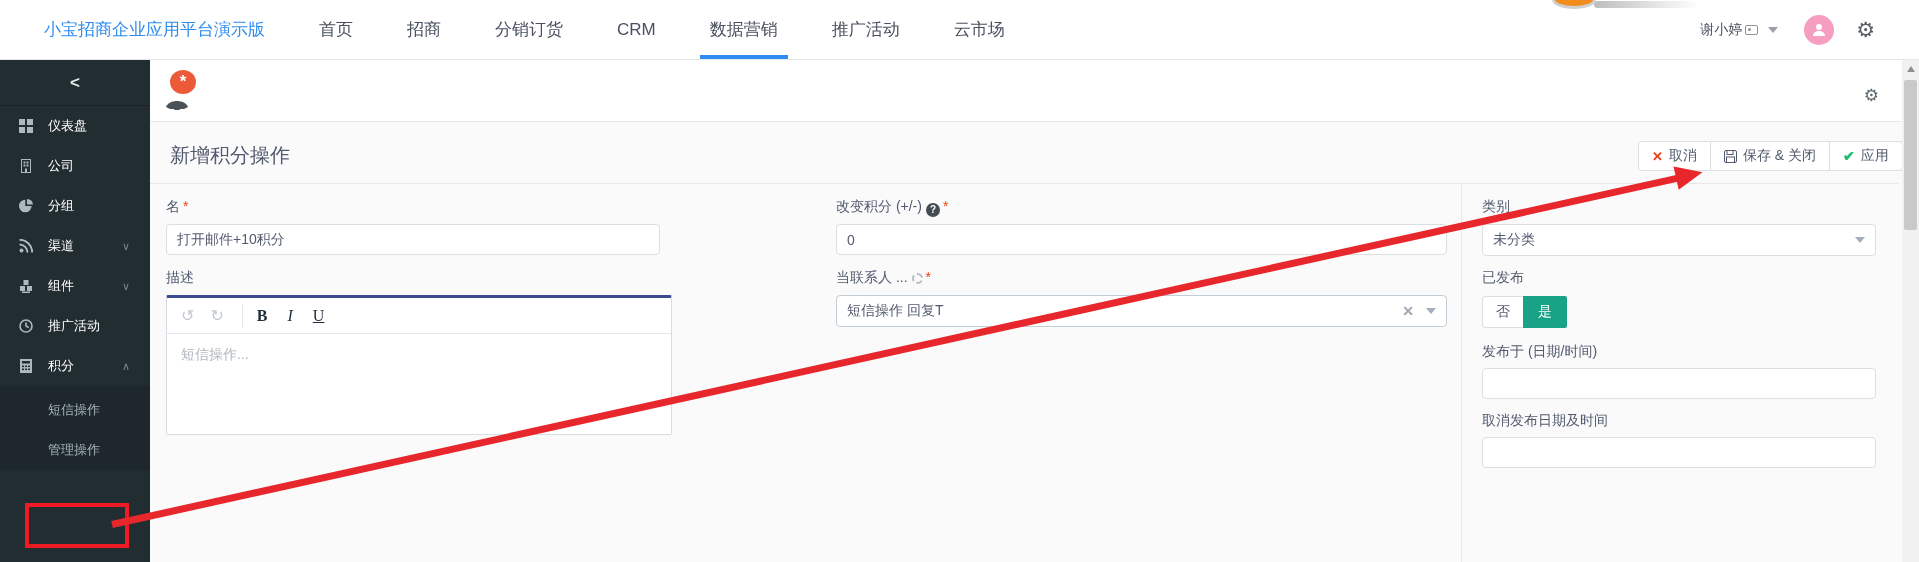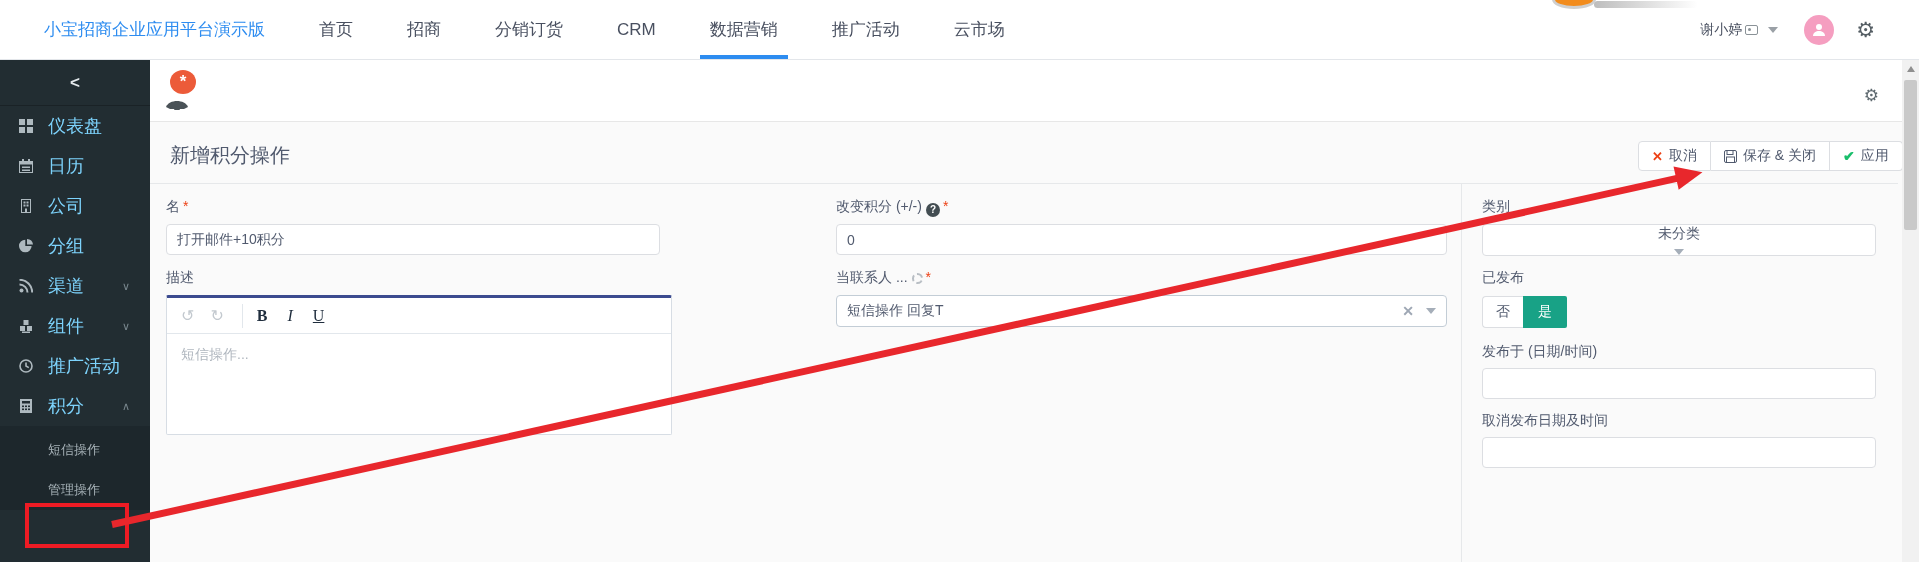--- a/index.html
+++ b/index.html
@@ -34,21 +34,21 @@
   .top-swoosh { position:absolute; left:1594px; top:1px; width:104px; height:7px; border-radius:4px;
               background:linear-gradient(90deg,#bdbdbd,rgba(189,189,189,0)); z-index:6; }
 
   
   .sidebar { position:absolute; left:0; top:60px; width:150px; height:502px; background:#222d32; z-index:4; }
   .collapse-row { height:46px; display:flex; align-items:center; justify-content:center;
                   border-bottom:1px solid #1a2226; color:#e4e9ec; font-size:17px; font-weight:bold; cursor:pointer; }
   .side-item { height:40px; display:flex; align-items:center; padding-left:18px; cursor:pointer; }
   .side-item .icon { width:16px; height:16px; margin-right:14px; display:flex; align-items:center; justify-content:center; }
   .side-item .icon svg { display:block; }
-  .side-label { color:#7dd3fc; font-size:18px; flex:1; }
+  .side-label { color:#ffffff; font-size:13px; flex:1; }
   .side-chev { color:#79878e; font-size:11px; margin-right:20px; }
   .submenu { background:#1d272c; padding-top:4px; }
   .sub-item { height:40px; display:flex; align-items:center; padding-left:48px; color:#a7b2b8; font-size:13px; cursor:pointer; }
 
   
   .main { position:absolute; left:150px; top:60px; width:1769px; height:502px; background:#fafafa; }
   .strip { position:absolute; left:0; top:0; width:1769px; height:62px; background:#fff; border-bottom:1px solid #e7e7e7; }
   .module-icon { position:absolute; left:14px; top:10px; width:36px; height:42px; }
   .module-bell { position:absolute; left:0; bottom:2px; }
   .module-badge { position:absolute; left:6px; top:0; width:26px; height:24px; border-radius:50%;
@@ -163,33 +163,20 @@
               <rect x="0" y="0" width="6" height="6"></rect>
               <rect x="8" y="0" width="6" height="6"></rect>
               <rect x="0" y="8" width="6" height="6"></rect>
               <rect x="8" y="8" width="6" height="6"></rect>
             </g>
           </svg>
       </span>
       <span class="side-label">仪表盘</span>
     </div>
 
-    <div class="side-item">
-      <span class="icon">
-        <svg width="14" height="14" viewBox="0 0 14 14">
-            <rect x="0.5" y="2.5" width="13" height="11" fill="none" stroke="#aeb9bf"></rect>
-            <rect x="0.5" y="2.5" width="13" height="3" fill="#aeb9bf"></rect>
-            <rect x="3" y="0" width="2" height="3" fill="#aeb9bf"></rect>
-            <rect x="9" y="0" width="2" height="3" fill="#aeb9bf"></rect>
-            <rect x="3" y="7.5" width="8" height="1.5" fill="#aeb9bf"></rect>
-            <rect x="3" y="10.5" width="8" height="1.5" fill="#aeb9bf"></rect>
-          </svg>
-      </span>
-      <span class="side-label">日历</span>
-    </div>
 
     <div class="side-item">
       <span class="icon">
         <svg width="14" height="14" viewBox="0 0 14 14">
             <rect x="2.5" y="0.5" width="9" height="13" fill="none" stroke="#aeb9bf"></rect>
             <g fill="#aeb9bf">
               <rect x="4.5" y="2.5" width="2" height="2"></rect>
               <rect x="7.5" y="2.5" width="2" height="2"></rect>
               <rect x="4.5" y="5.5" width="2" height="2"></rect>
               <rect x="7.5" y="5.5" width="2" height="2"></rect>
@@ -339,21 +326,21 @@
       <span>当联系人 ...</span><span class="spin-dot"></span><span class="req">*</span>
     </div>
     <div class="select" style="left:686px; top:235px; width:611px;">
       <span>短信操作 回复T</span>
       <span class="sel-spacer"></span>
       <span class="sel-clear">✕</span>
       <span class="sel-caret"></span>
     </div>
 
     <div class="field-label" style="left:1332px; top:138px;">类别</div>
-    <div class="select" style="left:1332px; top:164px; width:394px; border-color:#dcdee2;flex-direction:column;">
+    <div class="select" style="left:1332px; top:164px; width:394px; border-color:#dcdee2;">
       <span>未分类</span>
       <span class="sel-spacer"></span>
       <span class="sel-caret"></span>
     </div>
 
     <div class="field-label" style="left:1332px; top:209px;">已发布</div>
     <div class="toggle">
       <div class="tog tog-no">否</div>
       <div class="tog tog-yes">是</div>
     </div>

